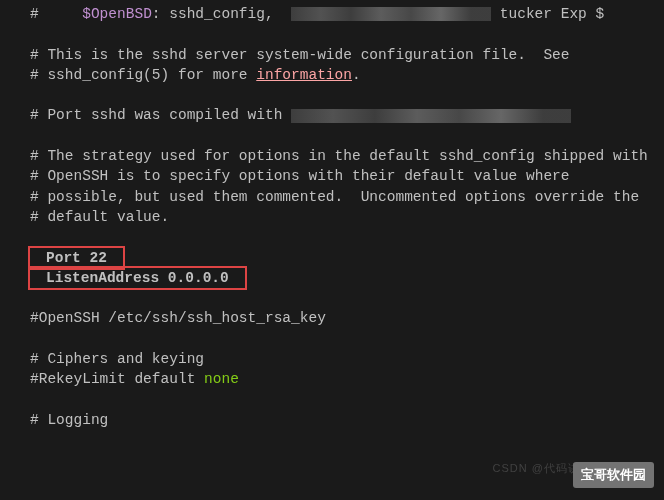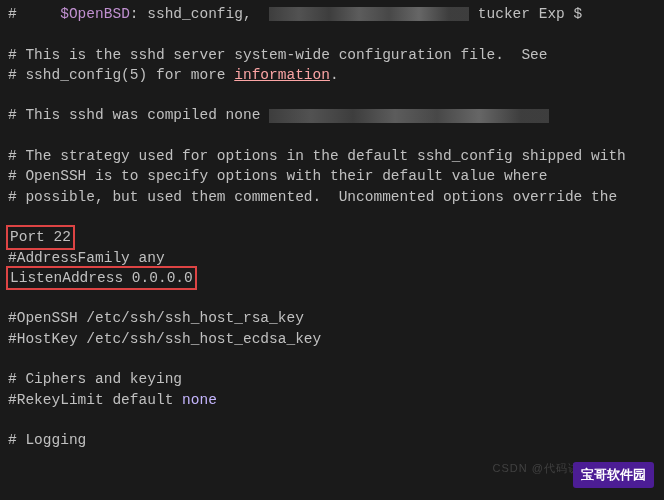--- a/index.html
+++ b/index.html
@@ -17,54 +17,56 @@
       height: 500px;
       overflow: hidden;
       position: relative;
     }
     .terminal {
       padding: 4px 8px;
     }
     .line {
       white-space: pre;
       display: block;
+      margin-left: 22px;
     }
     .hash {
       color: #c0c0c0;
     }
     .redacted {
       display: inline-block;
       background: linear-gradient(90deg, #555 0%, #777 15%, #555 30%, #888 45%, #666 60%, #999 75%, #555 90%);
       height: 14px;
       vertical-align: middle;
       opacity: 0.6;
     }
     .redacted.short { width: 200px; }
     .redacted.long { width: 280px; }
     .keyword-purple {
-      color: #c4b5fd;
+      color: #84cc16;
     }
     .keyword-cyan {
       color: #fca5a5;
       text-decoration: underline;
     }
     .highlight-box {
       border: 2px solid #d44;
       display: inline-block;
-      padding: 0 2px;
+      padding: 0 16px;
       margin: -2px;
+      font-weight: bold;
     }
     .openbsd-var {
       color: #c090d0;
     }
     .watermark1 {
       position: absolute;
       bottom: 12px;
       right: 10px;
-      background-color: #4c1d95;
+      background-color: #737373;
       color: white;
       padding: 4px 8px;
       font-size: 13px;
       font-weight: bold;
       font-family: sans-serif;
       border-radius: 3px;
     }
     .watermark2 {
       position: absolute;
       bottom: 24px;
@@ -82,38 +84,37 @@
 
   <span class="line"><span class="hash">#</span>     <span class="openbsd-var">$OpenBSD</span><span>: sshd_config,</span>  <span class="redacted short"></span> <span>tucker Exp $</span></span>
 
   <span class="line"> </span>
 
   <span class="line"># This is the sshd server system-wide configuration file.  See</span>
   <span class="line"><span># sshd_config(5) for more </span><span class="keyword-cyan">information</span><span>.</span></span>
 
   <span class="line"> </span>
 
-  <span class="line"><span># This sshd was compiled none </span><span class="redacted long"></span></span>
+  <span class="line"><span># Port sshd was compiled with </span><span class="redacted long"></span></span>
 
   <span class="line"> </span>
 
   <span class="line"># The strategy used for options in the default sshd_config shipped with</span>
   <span class="line"># OpenSSH is to specify options with their default value where</span>
   <span class="line"># possible, but used them commented.  Uncommented options override the</span>
+  <span class="line"># default value.</span>
 
   <span class="line"> </span>
 
   <span class="line"><span class="highlight-box">Port 22</span></span>
-  <span class="line">#AddressFamily any</span>
   <span class="line"><span class="highlight-box">ListenAddress 0.0.0.0</span></span>
 
   <span class="line"> </span>
 
   <span class="line">#OpenSSH /etc/ssh/ssh_host_rsa_key</span>
-  <span class="line">#HostKey /etc/ssh/ssh_host_ecdsa_key</span>
 
   <span class="line"> </span>
 
   <span class="line"># Ciphers and keying</span>
   <span class="line"><span>#RekeyLimit default </span><span class="keyword-purple">none</span></span>
 
   <span class="line"> </span>
 
   <span class="line"># Logging</span>
 

